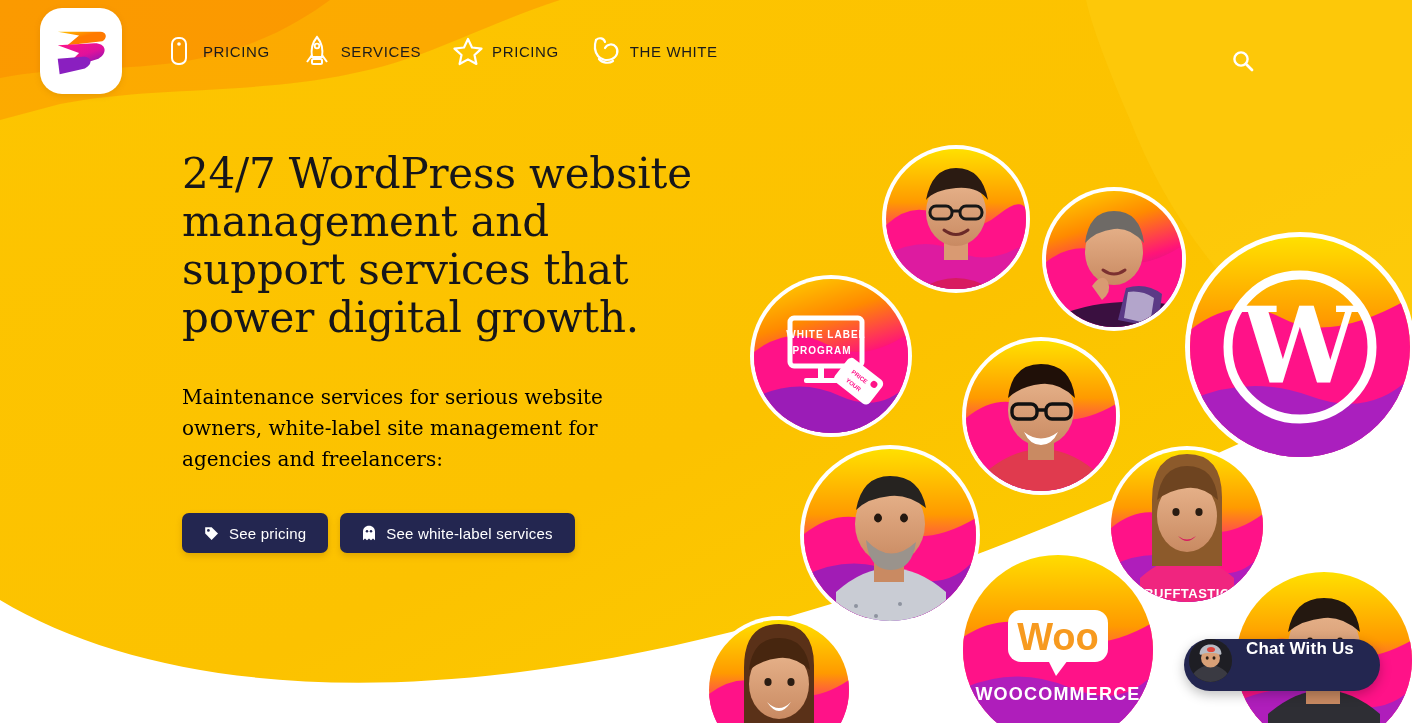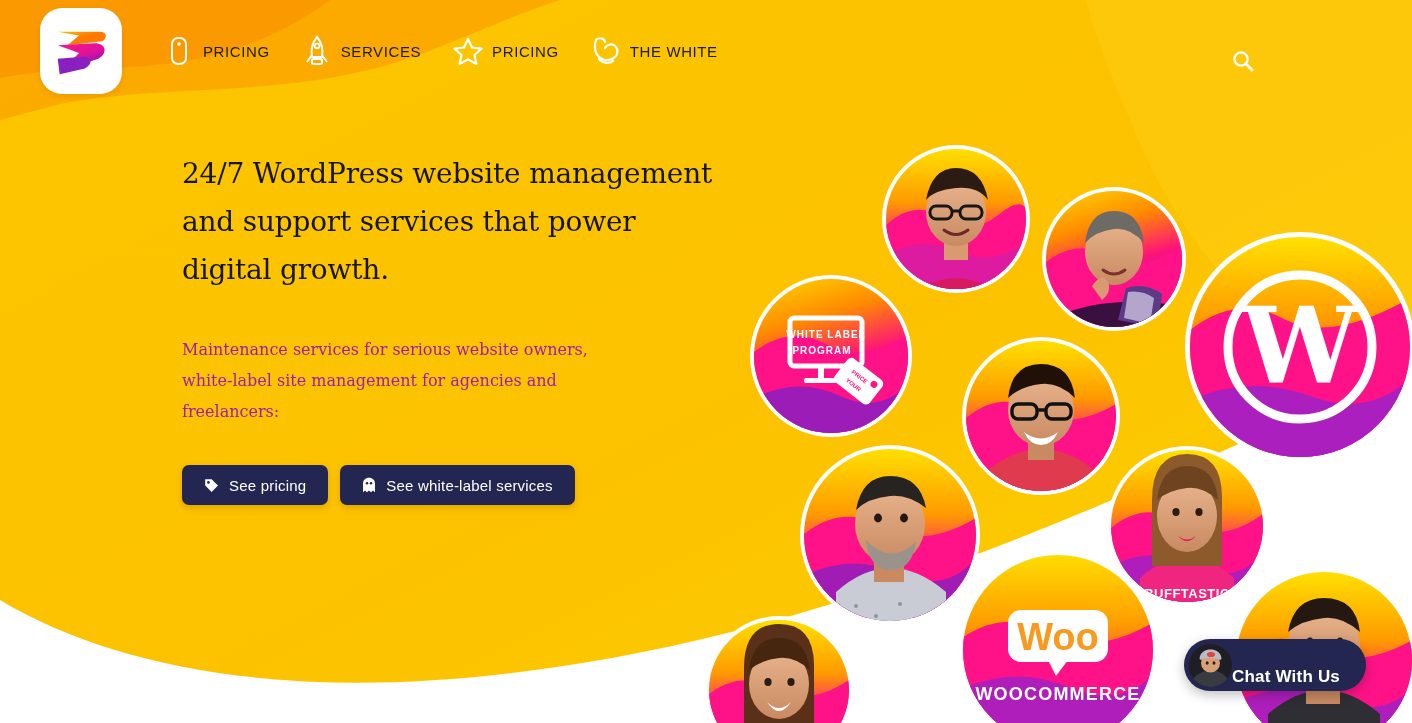--- a/index.html
+++ b/index.html
@@ -71,32 +71,32 @@
 
   
   #hero-copy {
     position:absolute;
     left:182px; top:150px;
     width:540px;
     z-index:30;
   }
   #headline {
     font-family:"DejaVu Serif", serif;
-    font-size:28px;
+    font-size:42px;
     line-height:48px;
     color:#16161a;
     font-weight:400;
     letter-spacing:-0.2px;
   }
   #subhead {
     margin-top:40px;
     font-family:"DejaVu Serif", serif;
-    font-size:16px;
+    font-size:20px;
     line-height:31px;
-    color:#a21caf;
+    color:#000000;
     width:450px;
   }
   #cta-row {
     margin-top:38px;
     display:flex;
     gap:12px;
   }
   .cta {
     background:#232650;
     color:#fff;
@@ -121,22 +121,23 @@
   #collage { position:absolute; inset:0; z-index:20; pointer-events:none; }
   #collage svg { display:block; width:100%; height:100%; }
 
   
   #chat-widget {
     position:absolute;
     left:1184px; top:639px;
     height:52px;
     background:#232650;
     border-radius:26px;
-    display:flex; align-items:flex-end;
-    padding:0 26px 4px 5px;
+    display:flex; align-items:flex-start;
+    padding:0 26px 12px 5px;
+    gap:14px;
     cursor:pointer;
     z-index:60;
     box-shadow:0 4px 12px rgba(0,0,0,.25);
   }
   #chat-avatar {
     width:43px; height:43px;
     border-radius:50%;
     overflow:hidden;
     flex:0 0 auto;
     background:#2b2b33;

